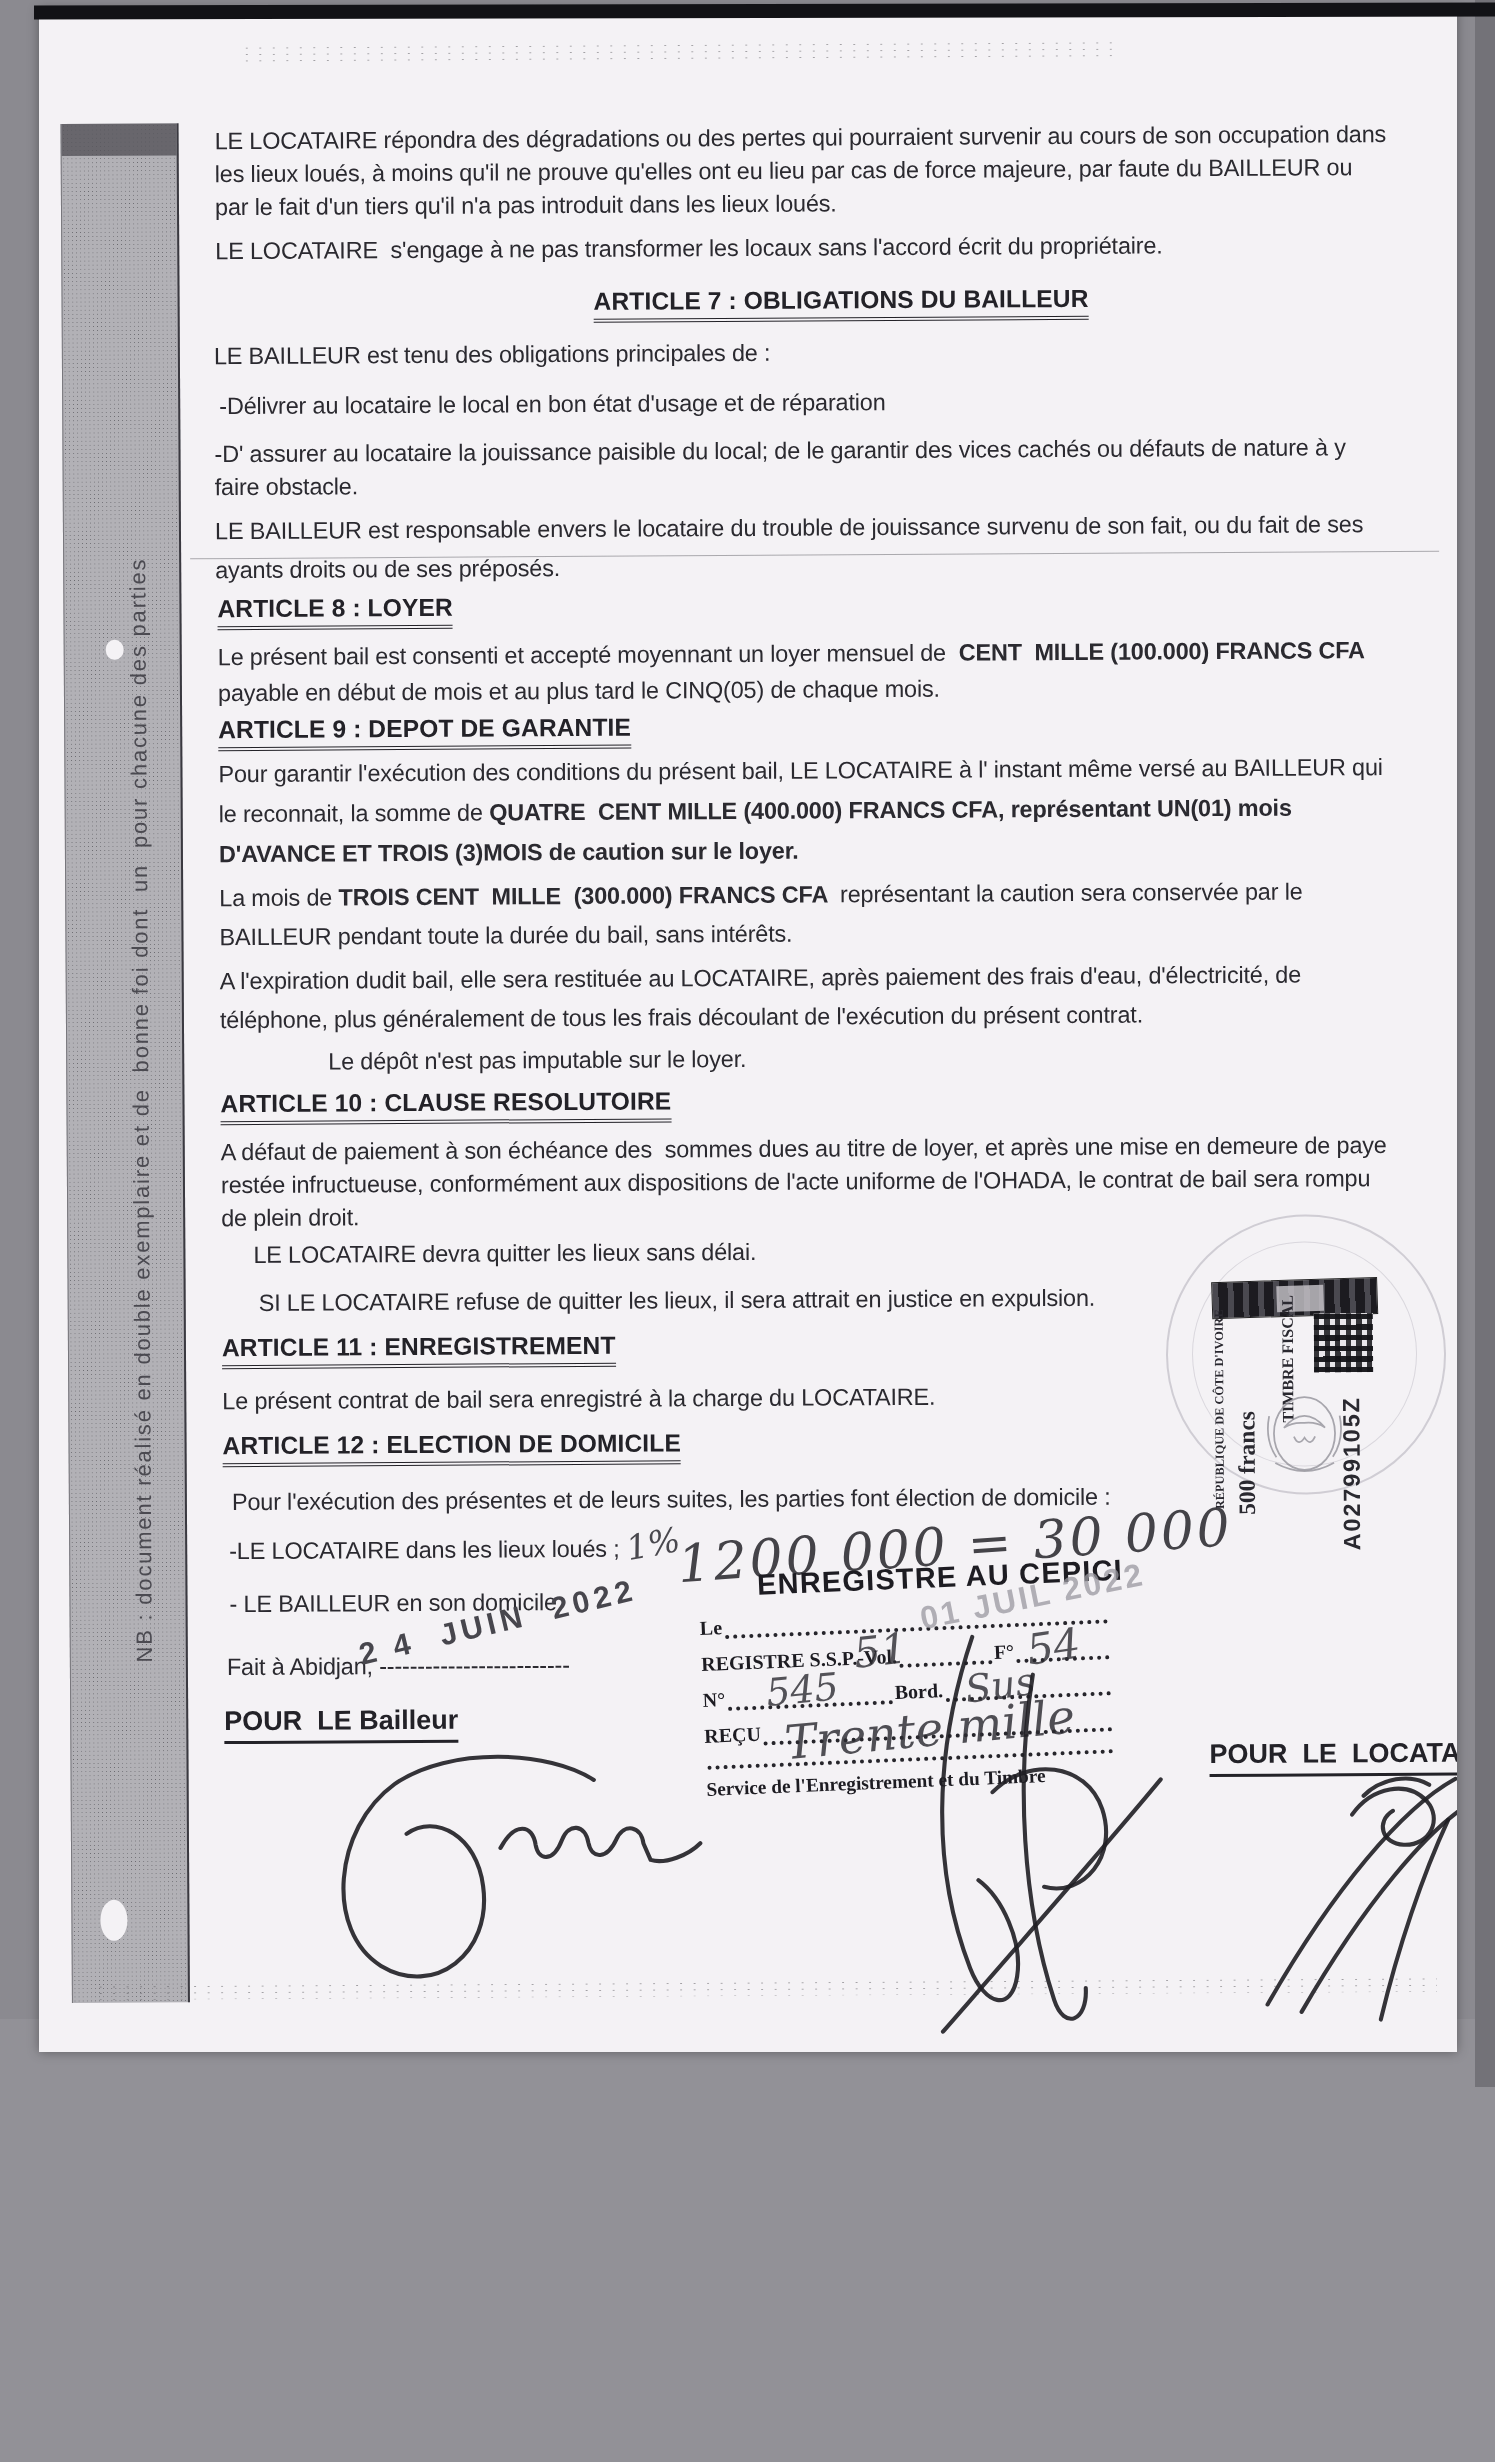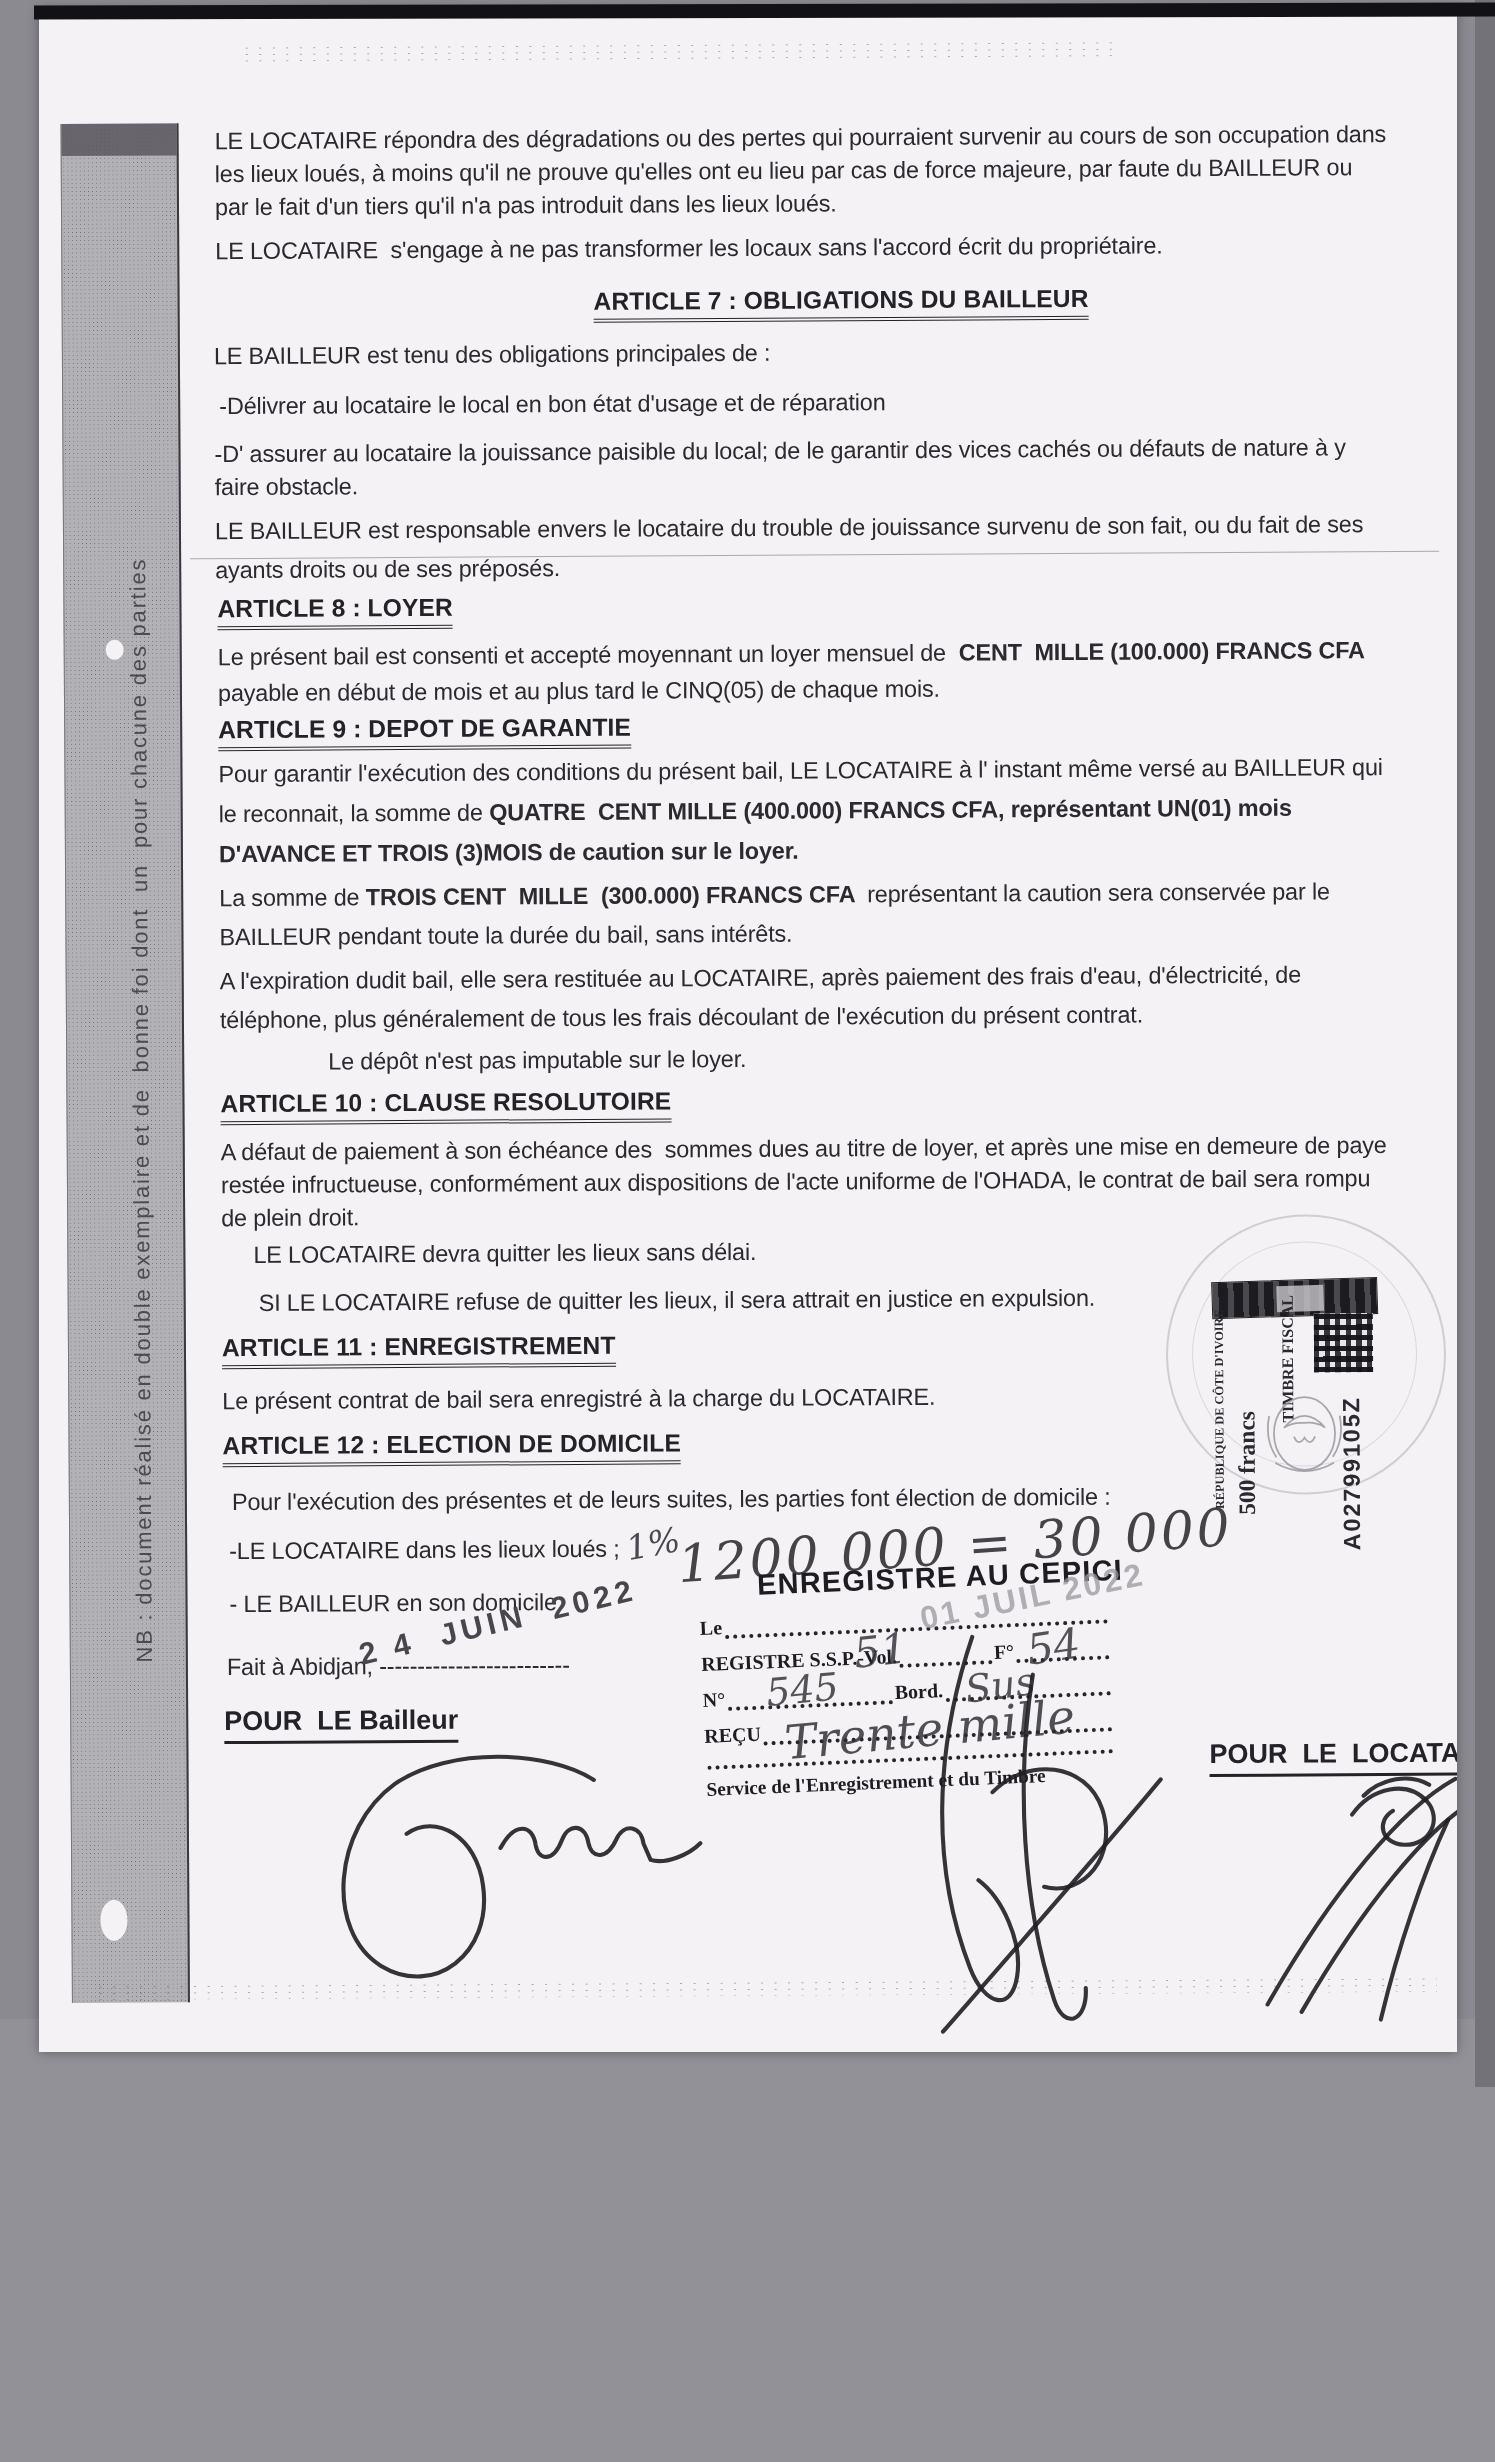--- a/index.html
+++ b/index.html
@@ -85,21 +85,21 @@
   <div class="ln" style="left:218px;top:553px;">ayants droits ou de ses préposés.</div>
 
   <div class="head" style="left:220px;top:592px;">ARTICLE 8 : LOYER</div>
   <div class="ln" style="left:220px;top:640px;"><span>Le présent bail est consenti et accepté moyennant un loyer mensuel de  </span><span class="b">CENT  MILLE (100.000) FRANCS CFA</span></div>
   <div class="ln" style="left:220px;top:676px;">payable en début de mois et au plus tard le CINQ(05) de chaque mois.</div>
 
   <div class="head" style="left:220px;top:713px;">ARTICLE 9 : DEPOT DE GARANTIE</div>
   <div class="ln" style="left:220px;top:757px;">Pour garantir l'exécution des conditions du présent bail, LE LOCATAIRE à l' instant même versé au BAILLEUR qui</div>
   <div class="ln" style="left:220px;top:797px;"><span>le reconnait, la somme de </span><span class="b">QUATRE  CENT MILLE (400.000) FRANCS CFA, représentant UN(01) mois</span></div>
   <div class="ln b" style="left:220px;top:837px;">D'AVANCE ET TROIS (3)MOIS de caution sur le loyer.</div>
-  <div class="ln" style="left:220px;top:881px;"><span>La somme de </span><span class="b">TROIS CENT  MILLE  (300.000) FRANCS CFA </span><span> représentant la caution sera conservée par le</span></div>
+  <div class="ln" style="left:220px;top:881px;"><span>La mois de </span><span class="b">TROIS CENT  MILLE  (300.000) FRANCS CFA </span><span> représentant la caution sera conservée par le</span></div>
   <div class="ln" style="left:220px;top:920px;">BAILLEUR pendant toute la durée du bail, sans intérêts.</div>
   <div class="ln" style="left:220px;top:964px;">A l'expiration dudit bail, elle sera restituée au LOCATAIRE, après paiement des frais d'eau, d'électricité, de</div>
   <div class="ln" style="left:220px;top:1003px;">téléphone, plus généralement de tous les frais découlant de l'exécution du présent contrat.</div>
   <div class="ln" style="left:328px;top:1045px;">Le dépôt n'est pas imputable sur le loyer.</div>
 
   <div class="head" style="left:220px;top:1087px;">ARTICLE 10 : CLAUSE RESOLUTOIRE</div>
   <div class="ln" style="left:220px;top:1135px;">A défaut de paiement à son échéance des  sommes dues au titre de loyer, et après une mise en demeure de paye</div>
   <div class="ln" style="left:220px;top:1168px;">restée infructueuse, conformément aux dispositions de l'acte uniforme de l'OHADA, le contrat de bail sera rompu</div>
   <div class="ln" style="left:220px;top:1201px;">de plein droit.</div>
   <div class="ln" style="left:252px;top:1238px;">LE LOCATAIRE devra quitter les lieux sans délai.</div>

